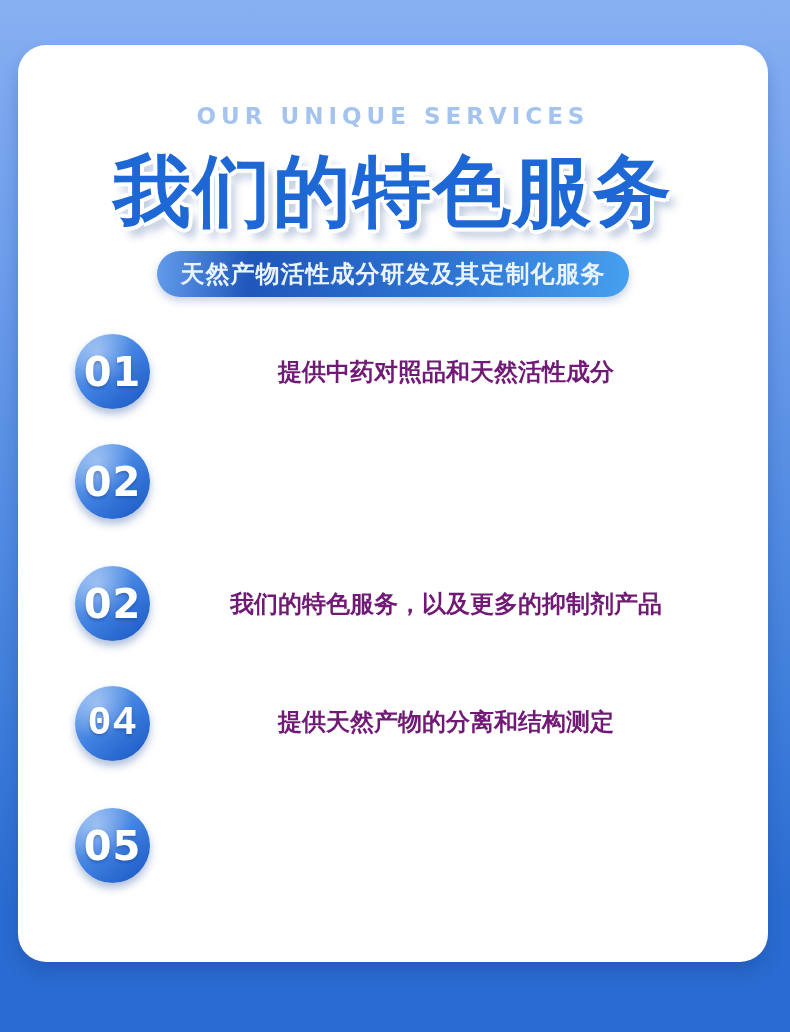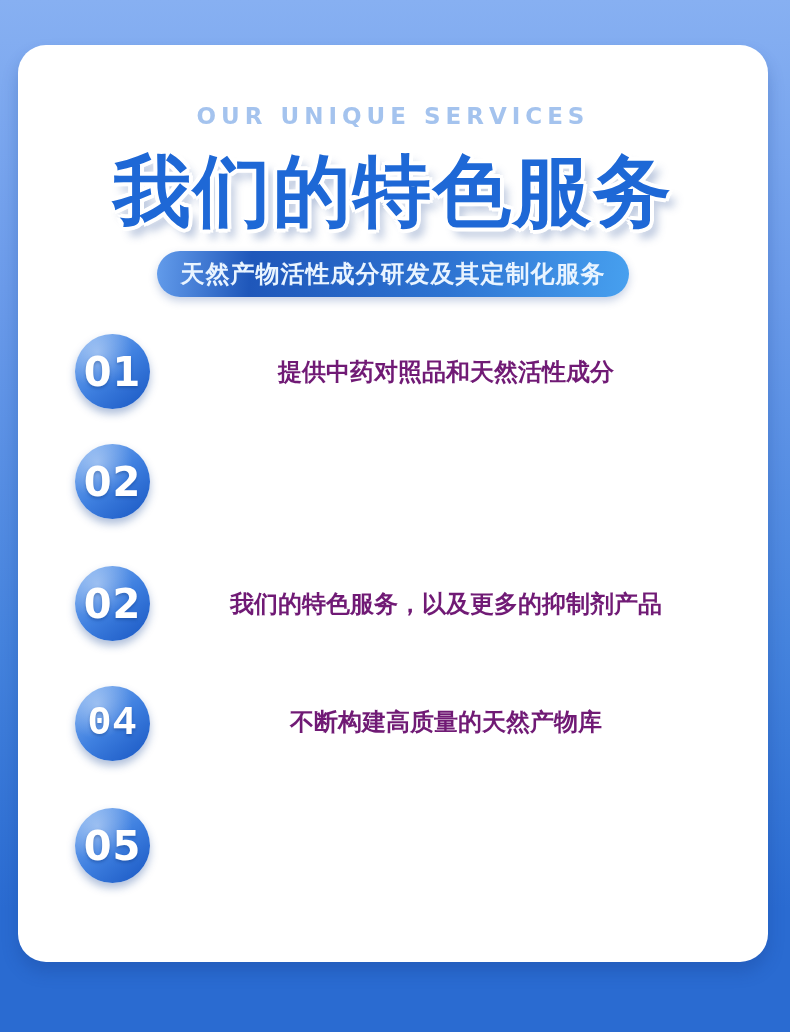--- a/index.html
+++ b/index.html
@@ -121,21 +121,21 @@
     <div class="num-badge">
       <span>02</span>
     </div>
     <div class="service-text">我们的特色服务，以及更多的抑制剂产品</div>
   </div>
 
   <div class="service-item">
     <div class="num-badge">
       <span>04</span>
     </div>
-    <div class="service-text">不断构建高质量的天然产物库</div>
+    <div class="service-text">提供天然产物的分离和结构测定</div>
   </div>
 
   <div class="service-item">
     <div class="num-badge">
       <span>05</span>
     </div>
   </div>
 </div>
 </div>
 

